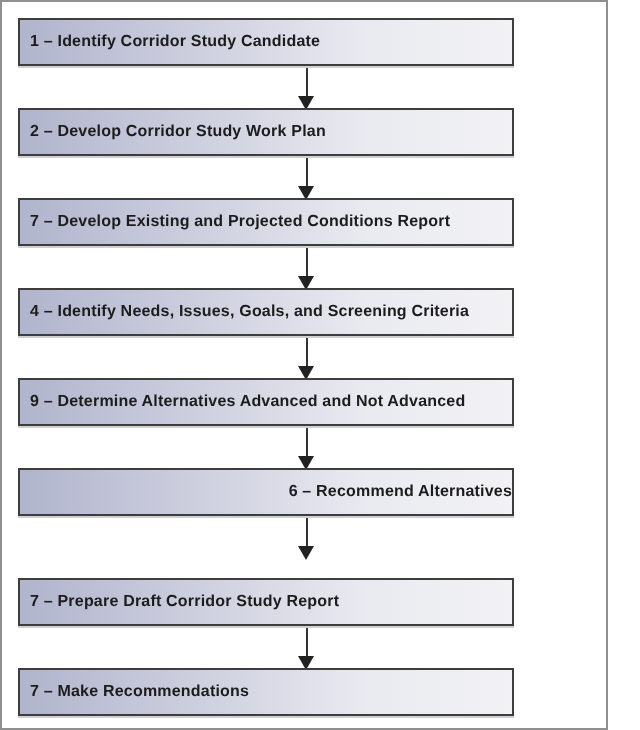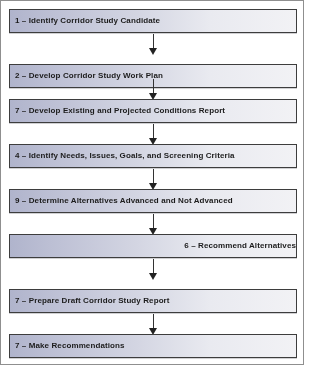--- a/index.html
+++ b/index.html
@@ -26,21 +26,21 @@
     position: absolute;
     left: 0;
     top: 0;
     width: 304px;
     height: 365px;
   }
 
   .step-row {
     position: absolute;
     left: 8px;
-    width: 288px;
+    width: 248px;
     height: 24px;
     box-sizing: border-box;
     border: 1px solid #3d3d3d;
     background: linear-gradient(to right, #b0b4cc 0%, #bcbfd4 14%, #d3d5e2 44%, #e9eaf0 70%, #f2f2f5 100%);
     box-shadow: 0 1px 0 rgba(120,120,130,0.35);
     display: flex;
     align-items: center;
     overflow: hidden;
   }
 
@@ -89,21 +89,21 @@
 
     <div class="step-row" style="top:8px;">
       <span class="step-label">1 – Identify Corridor Study Candidate</span>
     </div>
 
     <div class="connector" style="top:33px;">
       <div class="shaft"></div>
       <div class="head"></div>
     </div>
 
-    <div class="step-row" style="top:63px;">
+    <div class="step-row" style="top:53px;">
       <span class="step-label">2 – Develop Corridor Study Work Plan</span>
     </div>
 
     <div class="connector" style="top:78px;">
       <div class="shaft"></div>
       <div class="head"></div>
     </div>
 
     <div class="step-row" style="top:98px;">
       <span class="step-label">7 – Develop Existing and Projected Conditions Report</span>

